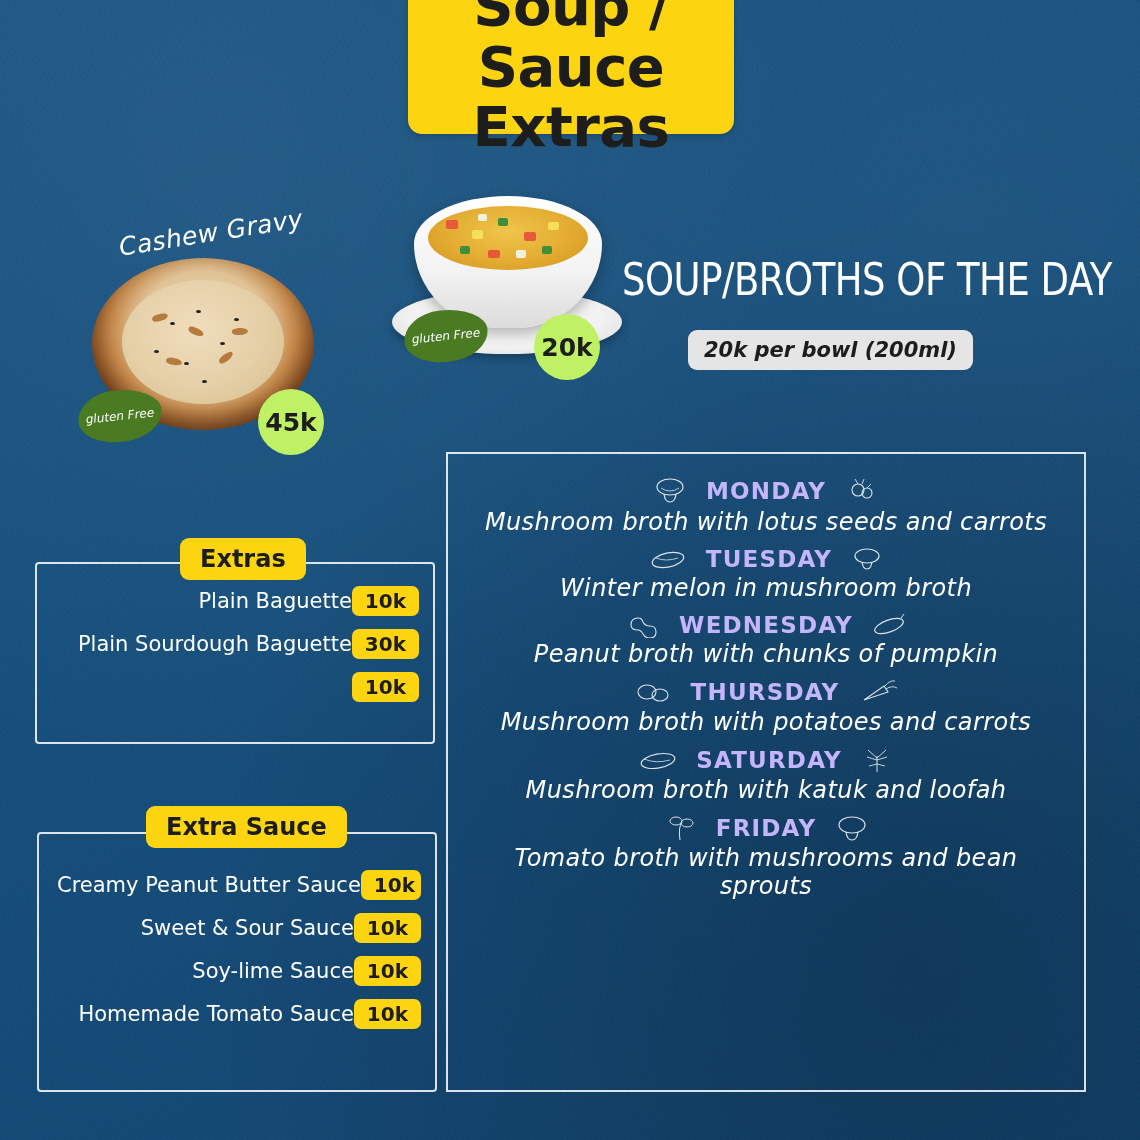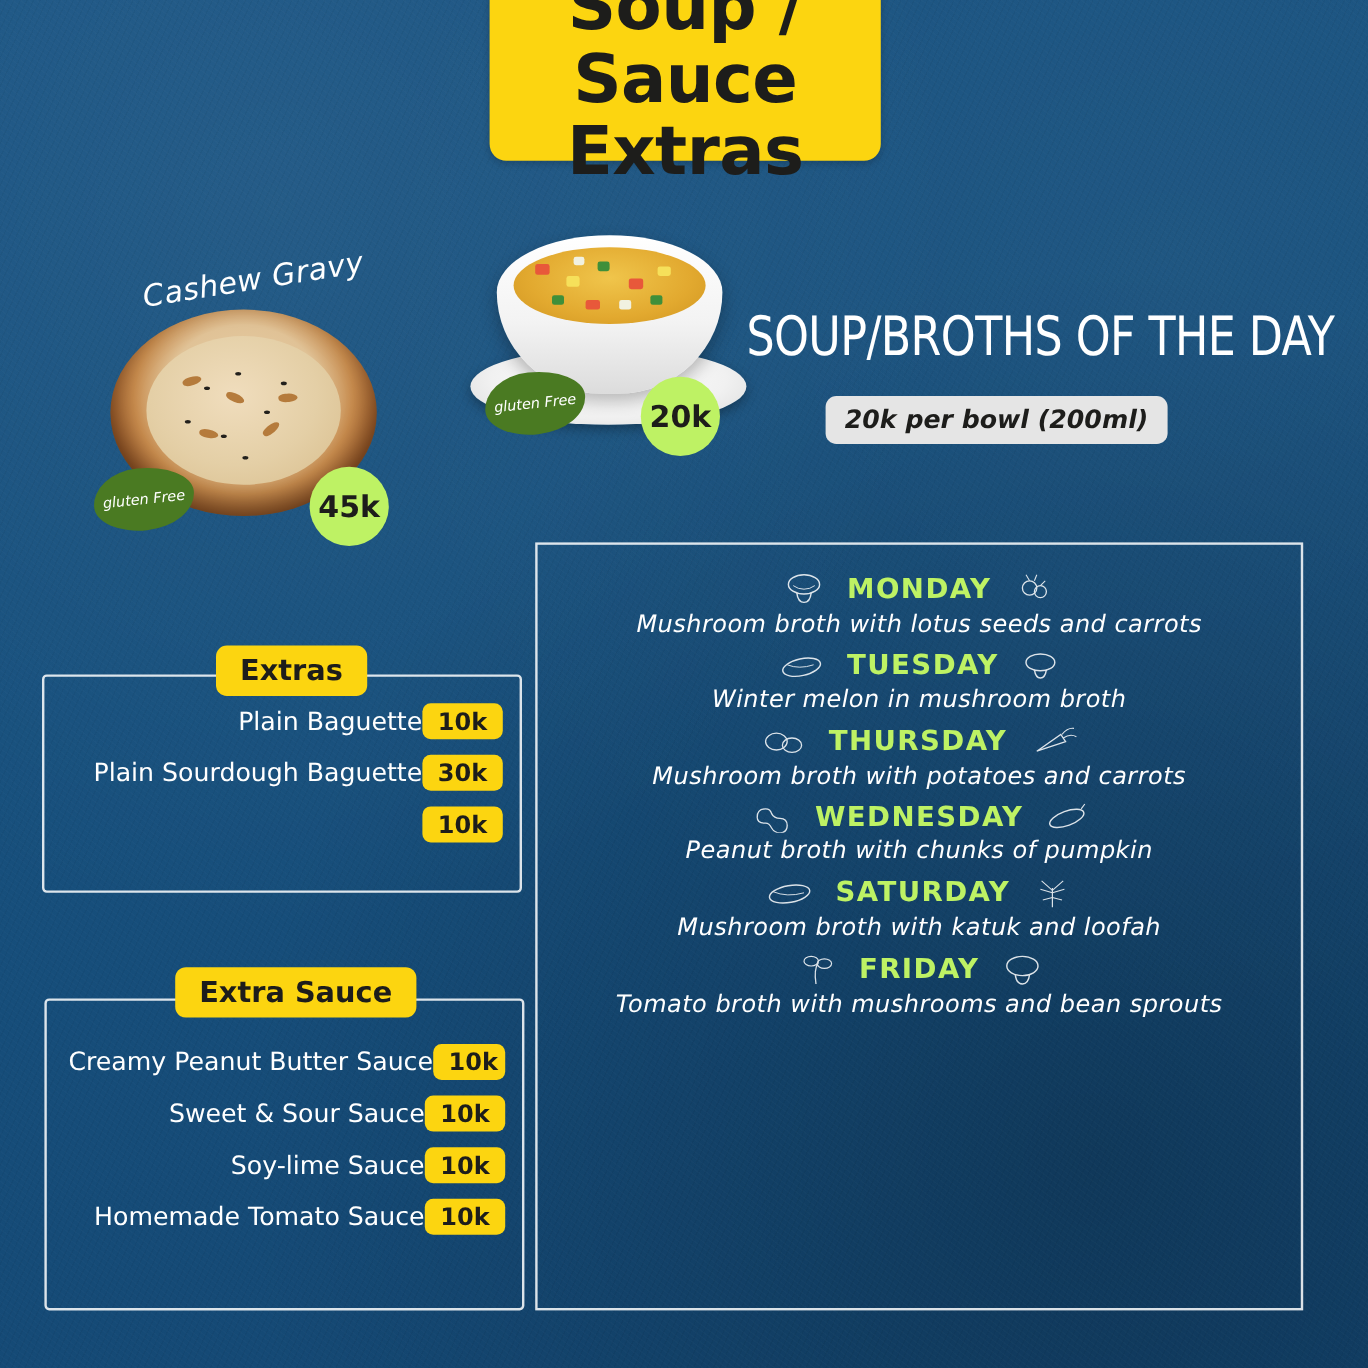--- a/index.html
+++ b/index.html
@@ -154,27 +154,27 @@
     min-width:58px; text-align:center;
   }
 
   
   #days-panel{
     position:absolute; left:446px; top:452px; width:640px; height:640px;
     border:2px solid rgba(255,255,255,.85);
   }
   .day-block{ text-align:center; margin-top:4px; }
   .day-name{
-    color:#bef264; font-family:"DejaVu Sans", sans-serif;
+    color:#c4b5fd; font-family:"DejaVu Sans", sans-serif;
     font-size:23px; font-weight:bold; letter-spacing:1.2px;
     display:inline-block; vertical-align:middle;
   }
   .day-desc{
     color:#ffffff; font-family:"DejaVu Sans", sans-serif;
-    font-size:20px; font-style:italic; letter-spacing:.4px;
+    font-size:24px; font-style:italic; letter-spacing:.4px;
     margin-top:2px;
   }
   .sketch{ display:inline-block; vertical-align:middle; opacity:.85; }
   .sketch svg{ display:block; }
 </style>
 </head>
 <body>
 
 <div class="bg"></div>
 
@@ -299,49 +299,49 @@
         <svg width="32" height="26" viewBox="0 0 32 26">
             <ellipse cx="16" cy="10" rx="12" ry="7" fill="none" stroke="#fff" stroke-width="1.2"></ellipse>
             <path d="M11 16 q1 7 5 7 q4 0 5-7" fill="none" stroke="#fff" stroke-width="1.2"></path>
           </svg>
       </span>
       <div class="day-desc">Winter melon in mushroom broth</div>
     </div>
 
     <div class="day-block" style="margin-top:10px;">
       <span class="sketch">
+        <svg width="36" height="26" viewBox="0 0 36 26">
+            <path d="M6 13 q0-7 7-7 q4 0 5 4 q2 4 7 4 q6 0 6 6 q0 6-6 6 q-5 0-7-4 q-2-4-5-4 q-7 0-7-5z" fill="none" stroke="#fff" stroke-width="1.1"></path>
+          </svg>
+      </span>
+      <span class="day-name" style="margin:0 14px;">WEDNESDAY</span>
+      <span class="sketch">
+        <svg width="36" height="26" viewBox="0 0 36 26">
+            <ellipse cx="18" cy="14" rx="15" ry="6" fill="none" stroke="#fff" stroke-width="1.2" transform="rotate(-20 18 14)"></ellipse>
+            <path d="M30 6 l3-4" stroke="#fff" stroke-width="1" fill="none"></path>
+          </svg>
+      </span>
+      <div class="day-desc">Peanut broth with chunks of pumpkin</div>
+    </div>
+
+    <div class="day-block" style="margin-top:10px;">
+      <span class="sketch">
         <svg width="38" height="28" viewBox="0 0 38 28">
             <ellipse cx="13" cy="14" rx="9" ry="7" fill="none" stroke="#fff" stroke-width="1.1"></ellipse>
             <ellipse cx="26" cy="17" rx="8" ry="6" fill="none" stroke="#fff" stroke-width="1.1"></ellipse>
           </svg>
       </span>
       <span class="day-name" style="margin:0 14px;">THURSDAY</span>
       <span class="sketch">
         <svg width="40" height="28" viewBox="0 0 40 28">
             <path d="M6 22 L26 8 L30 14 Z" fill="none" stroke="#fff" stroke-width="1.1"></path>
             <path d="M27 8 q5-6 10-5 M28 11 q6-4 11-1" stroke="#fff" stroke-width="0.9" fill="none"></path>
           </svg>
       </span>
       <div class="day-desc">Mushroom broth with potatoes and carrots</div>
-    </div>
-
-    <div class="day-block" style="margin-top:10px;">
-      <span class="sketch">
-        <svg width="36" height="26" viewBox="0 0 36 26">
-            <path d="M6 13 q0-7 7-7 q4 0 5 4 q2 4 7 4 q6 0 6 6 q0 6-6 6 q-5 0-7-4 q-2-4-5-4 q-7 0-7-5z" fill="none" stroke="#fff" stroke-width="1.1"></path>
-          </svg>
-      </span>
-      <span class="day-name" style="margin:0 14px;">WEDNESDAY</span>
-      <span class="sketch">
-        <svg width="36" height="26" viewBox="0 0 36 26">
-            <ellipse cx="18" cy="14" rx="15" ry="6" fill="none" stroke="#fff" stroke-width="1.2" transform="rotate(-20 18 14)"></ellipse>
-            <path d="M30 6 l3-4" stroke="#fff" stroke-width="1" fill="none"></path>
-          </svg>
-      </span>
-      <div class="day-desc">Peanut broth with chunks of pumpkin</div>
     </div>
 
     <div class="day-block" style="margin-top:10px;">
       <span class="sketch">
         <svg width="40" height="28" viewBox="0 0 40 28">
             <ellipse cx="20" cy="15" rx="17" ry="7" fill="none" stroke="#fff" stroke-width="1.2" transform="rotate(-10 20 15)"></ellipse>
             <path d="M6 13 q12 5 26 1" stroke="#fff" stroke-width="0.8" fill="none"></path>
           </svg>
       </span>
       <span class="day-name" style="margin:0 14px;">SATURDAY</span>

